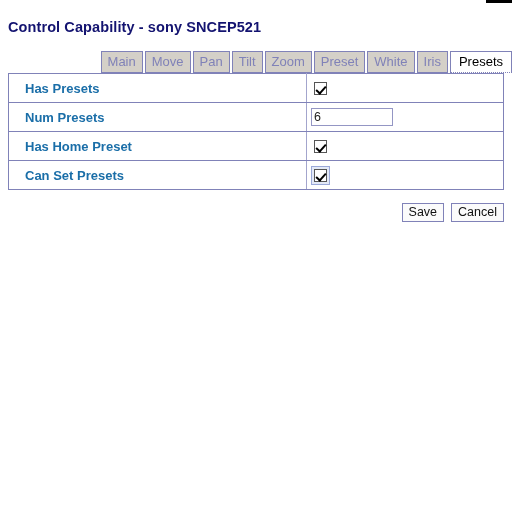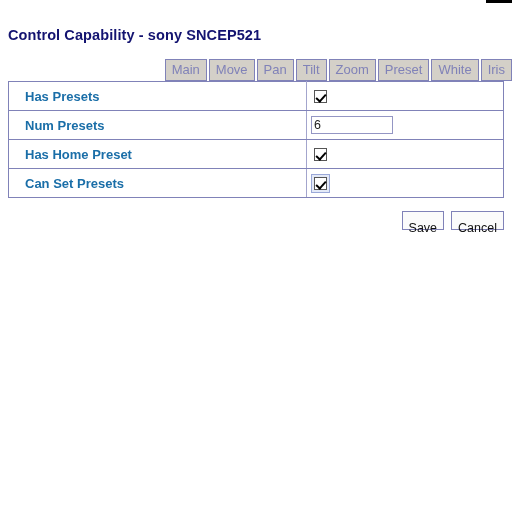--- a/index.html
+++ b/index.html
@@ -23,21 +23,21 @@
     position: absolute;
     top: 0;
     left: 486px;
     width: 26px;
     height: 3px;
     background: #000000;
   }
 
   .page {
     position: absolute;
-    top: 12px;
+    top: 4px;
     left: 0;
     width: 512px;
   }
 
   .page-title {
     margin: 0;
     padding: 14px 0 0 8px;
     font-family: "Liberation Sans", sans-serif;
     font-size: 14.5px;
     font-weight: bold;
@@ -169,21 +169,21 @@
     margin: 13px 8px 0 0;
     display: flex;
     justify-content: flex-end;
     gap: 7px;
   }
   .btn {
     box-sizing: border-box;
     min-width: 36px;
     height: 19px;
     line-height: 17px;
-    padding: 8px 6px;
+    padding: 0 6px;
     border: 1px solid #8082b8;
     background: #fbfbfb;
     color: #111111;
     font-family: "Liberation Sans", sans-serif;
     font-size: 12.5px;
     text-align: center;
     cursor: pointer;
     user-select: none;
   }
 </style>
@@ -198,20 +198,21 @@
 
   <div class="tabbar">
       <div class="tab">Main</div>
       <div class="tab">Move</div>
       <div class="tab">Pan</div>
       <div class="tab">Tilt</div>
       <div class="tab">Zoom</div>
       <div class="tab">Preset</div>
       <div class="tab">White</div>
       <div class="tab">Iris</div>
+      <div class="tab active">Presets</div>
     </div>
 
   <table class="cap-table">
     <tbody>
         <tr>
           <td class="label-cell">Has Presets</td>
           <td class="value-cell"><span class="cb-wrap"><span class="cb"></span></span></td>
         </tr>
         <tr>
           <td class="label-cell">Num Presets</td>

